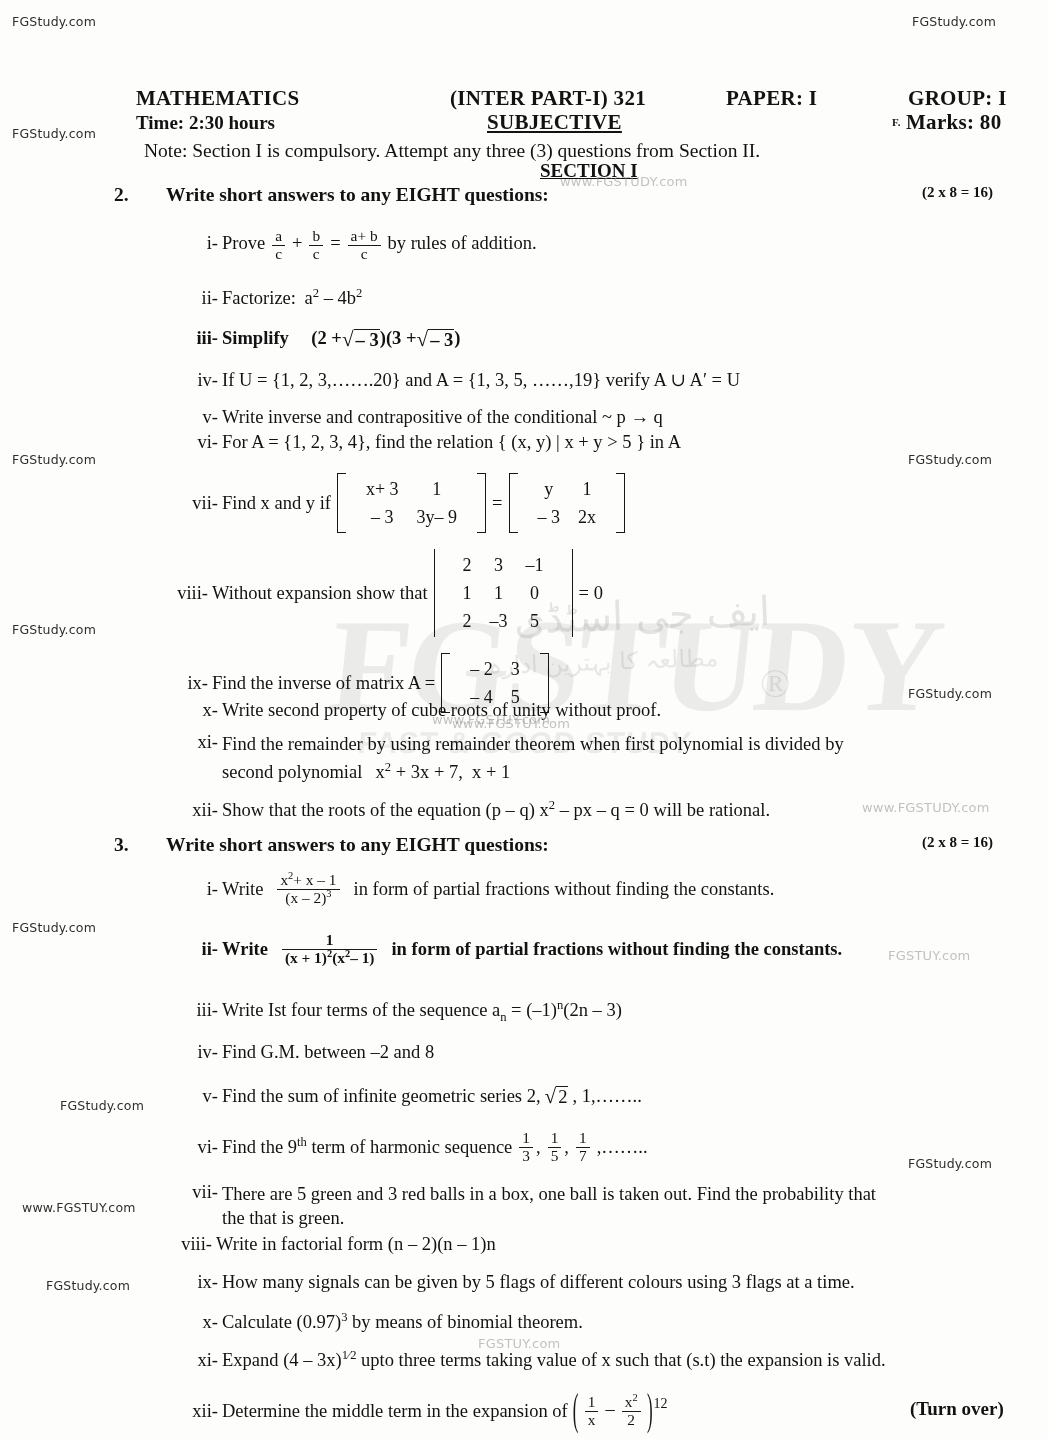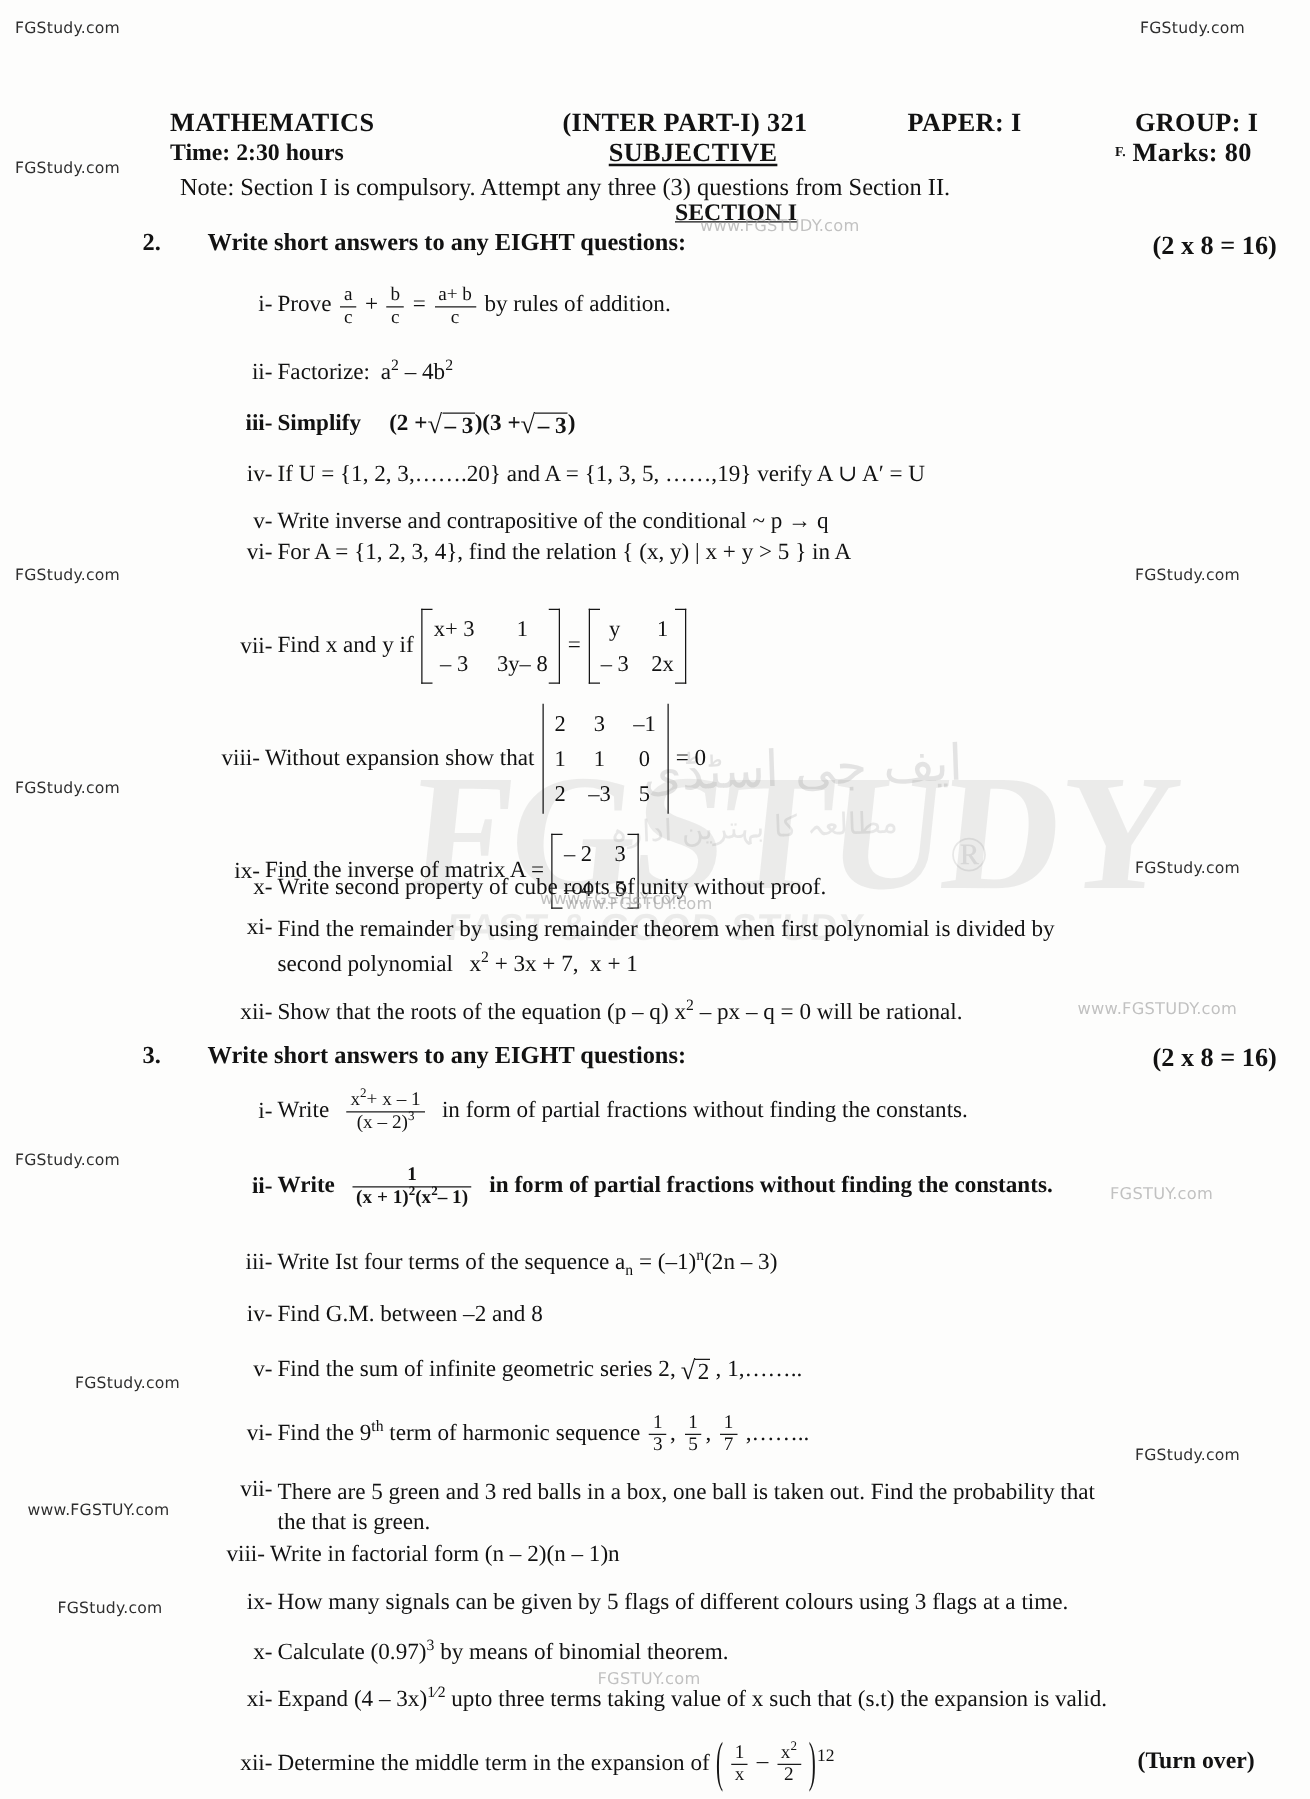--- a/index.html
+++ b/index.html
@@ -117,21 +117,21 @@
   .qnum {
     font-weight: bold;
     font-size: 19.5px;
   }
   .qhead {
     font-weight: bold;
     font-size: 19.5px;
   }
   .marks {
     font-weight: bold;
-    font-size: 21px;
+    font-size: 15px;
   }
 
   .ri {              
     font-size: 18.5px;
     text-align: right;
     width: 52px;
   }
   .qtext {
     font-size: 18.5px;
     line-height: 1.34;
@@ -157,23 +157,23 @@
     vertical-align: middle;
     white-space: nowrap;
   }
   .sqrt > .rad { font-size: 1.15em; }
   .sqrt > .bar { border-top: 1.2px solid #1a1a1a; padding: 0 1px 0 2px; }
 
   
   .mat {
     display: inline-block;
     vertical-align: middle;
-    padding: 2px 1px;
+    padding: 2px 20px;
     position: relative;
-    margin: 17px 2px;
+    margin: 3px 2px;
   }
   .mat::before, .mat::after {
     content: "";
     position: absolute;
     top: 0; bottom: 0;
     width: 8px;
   }
   .mat.brk::before {
     left: 0;
     border-left: 1.6px solid #161616;
@@ -326,21 +326,21 @@
       <span class="qtext" style="vertical-align:middle;">Find  x  and  y   if</span>
       <span class="mat brk">
         <table>
           <tbody>
               <tr>
             <td>x+ 3</td>
             <td>1</td>
           </tr>
           <tr>
             <td>– 3</td>
-            <td>3y– 8</td>
+            <td>3y– 9</td>
           </tr>
         </tbody>
           </table>
       </span>
       <span class="qtext" style="vertical-align:middle;">=</span>
       <span class="mat brk">
         <table>
           <tbody>
               <tr>
             <td>y</td>

